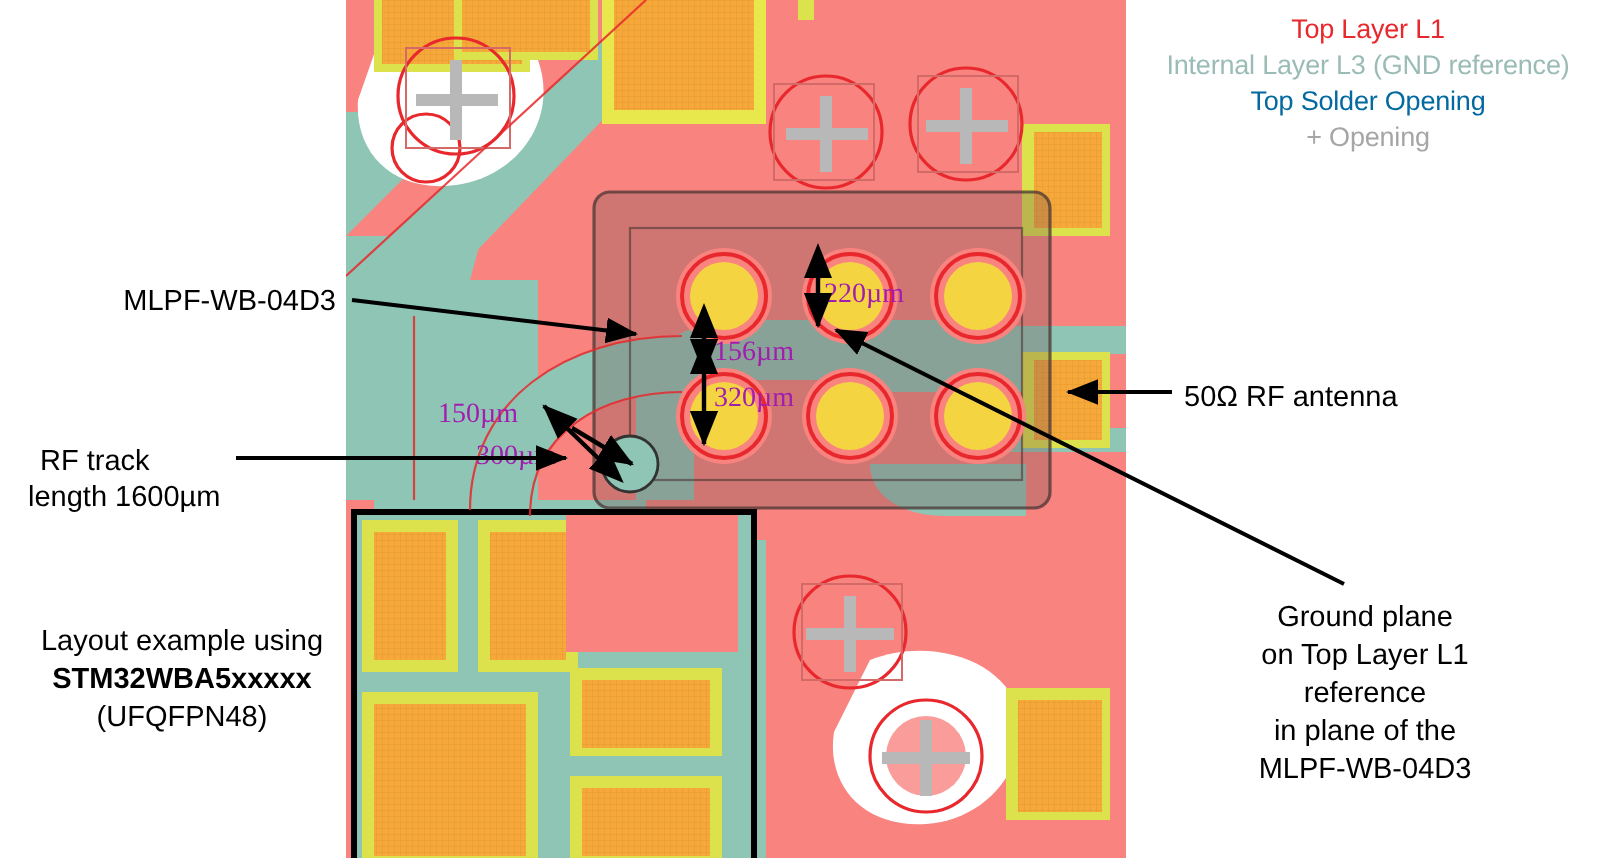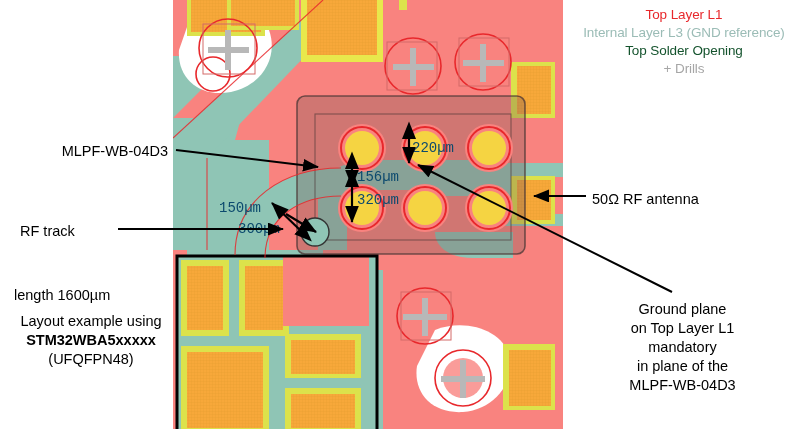--- a/index.html
+++ b/index.html
@@ -39,21 +39,21 @@
     line-height: 1.33;
     text-align: center;
   }
   .legend-line {
     font-size: 13.5px;
     white-space: nowrap;
     letter-spacing: -0.1px;
   }
   .lg-top   { color: #E8282C; }
   .lg-int   { color: #9BBCB6; }
-  .lg-sold  { color: #14532d; }
+  .lg-sold  { color: #0369a1; }
   .lg-drill { color: #A6A6A6; }
 
   .anno {
     position: absolute;
     font-size: 14.5px;
     color: #000;
     white-space: pre;
     line-height: 1.28;
   }
   .anno.center { text-align: center; }
@@ -62,23 +62,23 @@
 
   .overlay-svg {
     position: absolute;
     left: 0; top: 0;
     width: 800px; height: 429px;
     pointer-events: none;
   }
   .dimlabel {
     position: absolute;
     font-size: 14px;
-    color: #0c4a6e;
+    color: #a21caf;
     white-space: nowrap;
-    font-family: Liberation Mono, monospace;
+    font-family: Liberation Serif, serif;
   }
 </style>
 </head>
 <body>
 
 <div id="root">
 
   <div class="pcb-wrap">
     <svg class="pcb-svg" viewBox="0 0 390 429">
       <defs>
@@ -259,37 +259,37 @@
           <path d="M92 258 C92 216 128 196 168 196"></path>
         </g>
       </g>
     </svg>
   </div>
 
   <div class="legend">
     <div class="legend-line lg-top">Top Layer L1</div>
     <div class="legend-line lg-int">Internal Layer L3 (GND reference)</div>
     <div class="legend-line lg-sold">Top Solder Opening</div>
-    <div class="legend-line lg-drill">+ Drills</div>
+    <div class="legend-line lg-drill">+ Opening</div>
   </div>
 
   <div class="anno right" style="left:38px; top:142px; width:130px;">MLPF-WB-04D3</div>
 
   <div class="anno left" style="left:20px; top:222px; width:150px;">RF track</div>
-  <div class="anno left" style="left:14px; top:240px; width:160px;margin-top:46px;">length 1600µm</div>
+  <div class="anno left" style="left:14px; top:240px; width:160px;">length 1600µm</div>
 
   <div class="anno center" style="left:10px; top:312px; width:162px;">Layout example using</div>
   <div class="anno center" style="left:10px; top:331px; width:162px;font-weight:bold;">STM32WBA5xxxxx</div>
   <div class="anno center" style="left:10px; top:350px; width:162px;">(UFQFPN48)</div>
 
   <div class="anno left" style="left:592px; top:190px;">50Ω RF antenna</div>
 
   <div class="anno center" style="left:570px; top:300px; width:225px;">Ground plane</div>
   <div class="anno center" style="left:570px; top:319px; width:225px;">on Top Layer L1</div>
-  <div class="anno center" style="left:570px; top:338px; width:225px;">mandatory</div>
+  <div class="anno center" style="left:570px; top:338px; width:225px;">reference</div>
   <div class="anno center" style="left:570px; top:357px; width:225px;">in plane of the</div>
   <div class="anno center" style="left:570px; top:376px; width:225px;">MLPF-WB-04D3</div>
 
   <div class="dimlabel" style="left:412px; top:140px;">220µm</div>
   <div class="dimlabel" style="left:357px; top:169px;">156µm</div>
   <div class="dimlabel" style="left:357px; top:192px;">320µm</div>
   <div class="dimlabel" style="left:219px; top:200px;">150µm</div>
   <div class="dimlabel" style="left:238px; top:221px;">300µm</div>
 
   <svg class="overlay-svg" viewBox="0 0 800 429">

